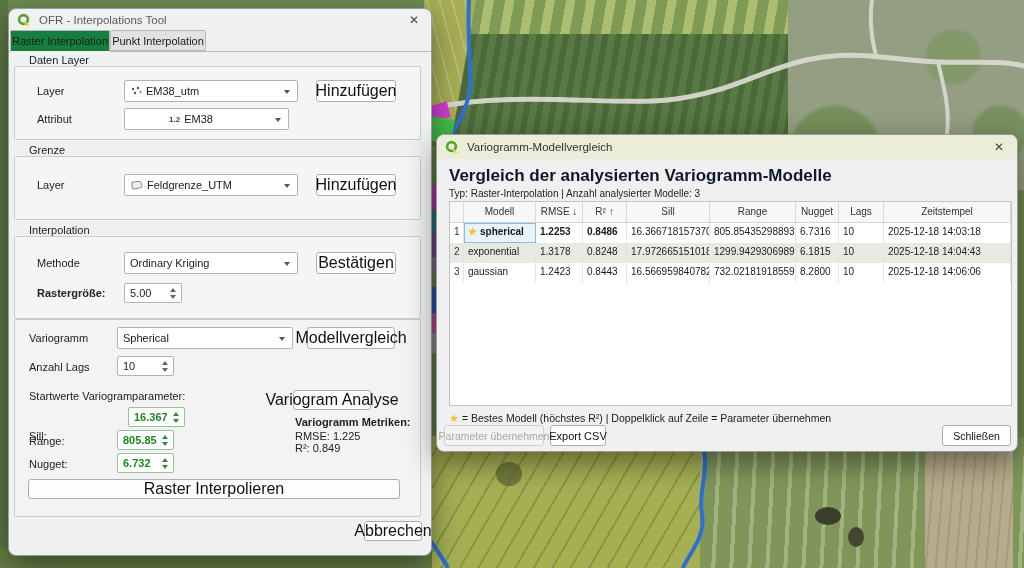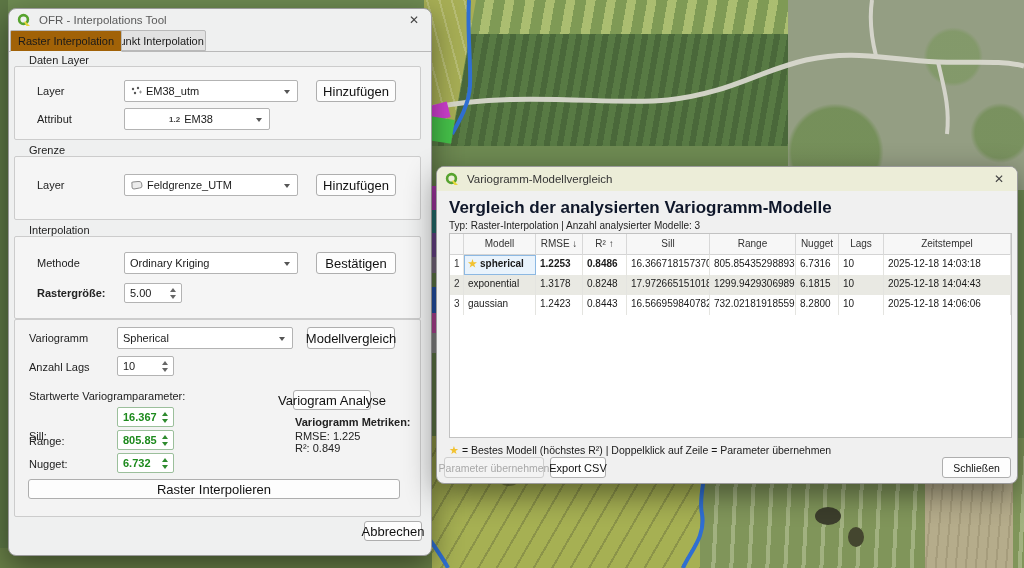--- a/index.html
+++ b/index.html
@@ -51,21 +51,21 @@
   .sw4 { top:287px; height:26px; } .sw5 { top:313px; height:20px; }
   .sw6 { top:333px; height:20px; }
 
   
   .dlg { position:absolute; background:#eff0f0; border:1px solid #9a9a9a; border-radius:8px;
     box-shadow:0 10px 30px rgba(0,0,0,.45); font-size:11px; color:#1a1a1a; }
   .dlg * { position:absolute; }
   .titlebar-text { font-size:11.5px; color:#5a5a5a; white-space:nowrap; }
   .closex { font-size:12px; color:#444; cursor:default; }
   .btn { background:#fdfdfd; border:1px solid #aeaeae; border-radius:3px;
-    display:flex; align-items:center; justify-content:center; font-size:13px; color:#111; white-space:nowrap; }
+    display:flex; align-items:center; justify-content:center; font-size:16px; color:#111; white-space:nowrap; }
   .btn.disabled { color:#a8a8a8; border-color:#cfcfcf; background:#f3f3f3; }
   .select { background:#fff; border:1px solid #b3b3b3; border-radius:2px; display:flex; align-items:center;
     padding-left:5px; gap:4px; font-size:11px; }
   .caret { position:absolute; right:7px; top:9px; width:0; height:0;
     border-left:3.5px solid transparent; border-right:3.5px solid transparent; border-top:4px solid #555; }
   .spin { background:#fff; border:1px solid #b3b3b3; border-radius:2px; display:flex; align-items:center;
     padding-left:5px; font-size:11px; }
   .spin .arrows { position:absolute; right:4px; top:3px; width:8px; height:14px; }
   .tri-up { position:absolute; top:1px; left:1px; width:0; height:0;
     border-left:3px solid transparent; border-right:3px solid transparent; border-bottom:4px solid #666; }
@@ -77,26 +77,26 @@
   .spin.green .val { font-weight:bold; }
   .groupbox { background:#f5f5f5; border:1px solid #cccccc; border-radius:2px; }
   .seclabel { font-size:11px; color:#222; white-space:nowrap; }
   .fldlabel { font-size:11px; color:#222; white-space:nowrap; }
 
   
   .ld { left:8px; top:8px; width:424px; height:548px; }
   .ld .tabline { left:0; right:0; top:42px; border-top:1px solid #b9b9b9; height:0; }
   .tab { top:21px; height:22px; display:flex; align-items:center; justify-content:center;
     border:1px solid #b9b9b9; border-radius:2px 2px 0 0; font-size:11px; }
-  .tab.active { left:1px; width:112px; background:#a16207; border-bottom:1px solid #eff0f0; z-index:2;text-align:center; }
+  .tab.active { left:1px; width:100px; background:#15803d; border-bottom:1px solid #eff0f0; z-index:2;text-align:center; }
   .tab.inactive { left:101px; width:96px; background:#e2e2e2; height:21px; }
   .qicon { width:14px; height:14px; }
 
   
-  .rd { left:436px; top:134px; width:582px; height:318px; background:#f0f0f0;margin-top:32px; }
+  .rd { left:436px; top:134px; width:582px; height:318px; background:#f0f0f0; }
   .rd .titlebar { left:0; top:0; right:0; height:24px; background:#ecedd8; border-radius:7px 7px 0 0; }
   .rd-heading { font-size:17px; font-weight:bold; color:#0f172a; white-space:nowrap; }
   .rd-sub { font-size:10px; color:#222; white-space:nowrap; }
   .tbl { left:12px; top:66px; width:563px; height:205px; background:#fff; border:1px solid #c2c2c2; }
   .trow { position:absolute; left:0; right:0; display:grid;
     grid-template-columns:14px 72px 47px 44px 83px 86px 43px 45px 1fr; }
   .trow > div { position:relative; padding:3px 4px 0 4px; font-size:10px; white-space:nowrap; overflow:hidden;
     border-right:1px solid #e4e4e0; height:20px; }
   .thead { top:0; height:21px; background:#f7f7f7; border-bottom:1px solid #d4d4d4; }
   .thead > div { text-align:center; color:#333; border-right:1px solid #d8d8d8; padding-top:4px; height:21px; }
@@ -172,21 +172,21 @@
         <circle cx="5" cy="8" r="1.2" fill="#555"></circle>
           <path d="M9 7 h3 M10.5 5.5 v3" stroke="#888" stroke-width="0.8"></path>
       </svg>
       <span style="position:static">EM38_utm</span>
       <span class="caret"></span>
     </div>
     <div class="btn" style="left:307px;top:71px;width:80px;height:22px;">
         <span style="position:static">Hinzufügen</span>
       </div>
     <div class="fldlabel" style="left:28px;top:104px;">Attribut</div>
-    <div class="select" style="left:115px;top:99px;width:146px;height:22px;padding-left:44px;">
+    <div class="select" style="left:115px;top:99px;width:165px;height:22px;padding-left:44px;">
       <span style="position:static;font-size:8px;font-weight:bold;color:#444;">1.2</span>
       <span style="position:static">EM38</span>
       <span class="caret"></span>
     </div>
 
     <div class="seclabel" style="left:20px;top:135px;">Grenze</div>
     <div class="groupbox" style="left:5px;top:147px;width:407px;height:64px;"></div>
     <div class="fldlabel" style="left:28px;top:170px;">Layer</div>
     <div class="select" style="left:115px;top:165px;width:174px;height:22px;">
       <svg style="position:static;flex:none;" width="13" height="11" viewBox="0 0 13 11">
@@ -230,21 +230,21 @@
     <div class="fldlabel" style="left:20px;top:352px;">Anzahl Lags</div>
     <div class="spin" style="left:108px;top:347px;width:57px;height:20px;">
       <span class="val" style="position:static">10</span>
       <span class="arrows">
           <span class="tri-up"></span>
           <span class="tri-dn"></span>
         </span>
     </div>
     <div class="fldlabel" style="left:20px;top:381px;">Startwerte Variogramparameter:</div>
     <div class="fldlabel" style="left:20px;top:403px;margin-top:18px;">Sill:</div>
-    <div class="spin green" style="left:108px;top:398px;width:57px;height:20px;">
+    <div class="spin green" style="left:119px;top:398px;width:57px;height:20px;">
       <span class="val" style="position: static; color: rgb(29, 138, 29);">16.367</span>
       <span class="arrows">
           <span class="tri-up"></span>
           <span class="tri-dn"></span>
         </span>
     </div>
     <div class="fldlabel" style="left:20px;top:426px;">Range:</div>
     <div class="spin green" style="left:108px;top:421px;width:57px;height:20px;">
       <span class="val" style="position: static; color: rgb(29, 138, 29);">805.85</span>
       <span class="arrows">

